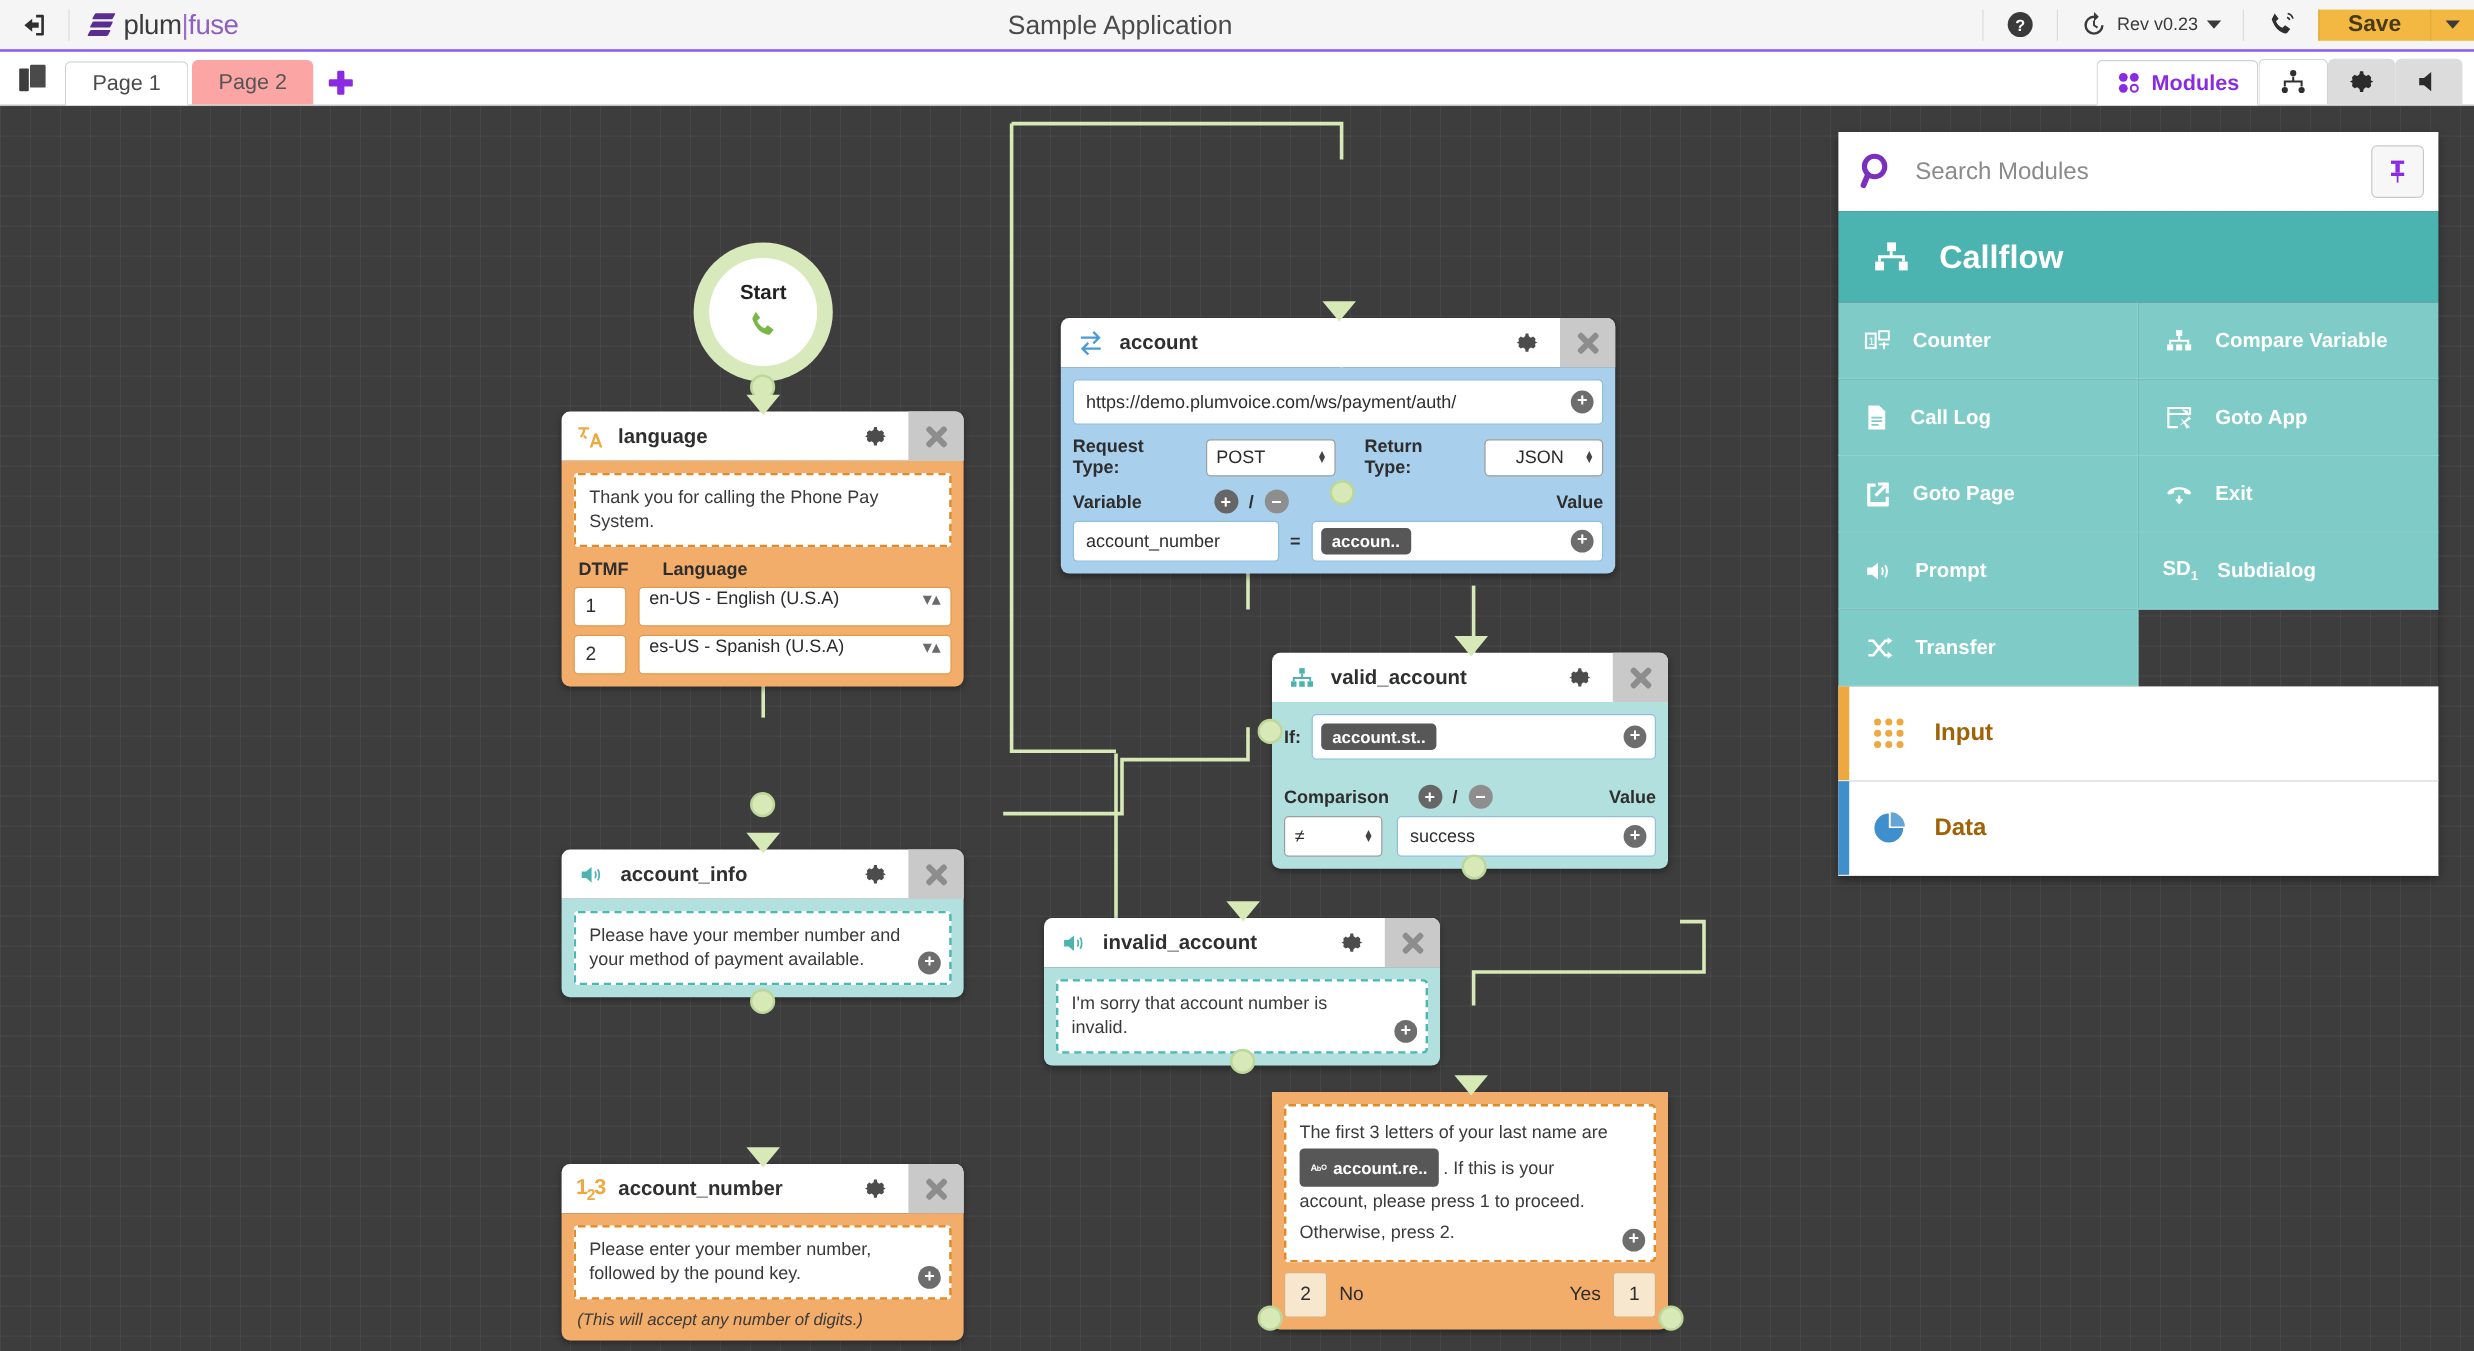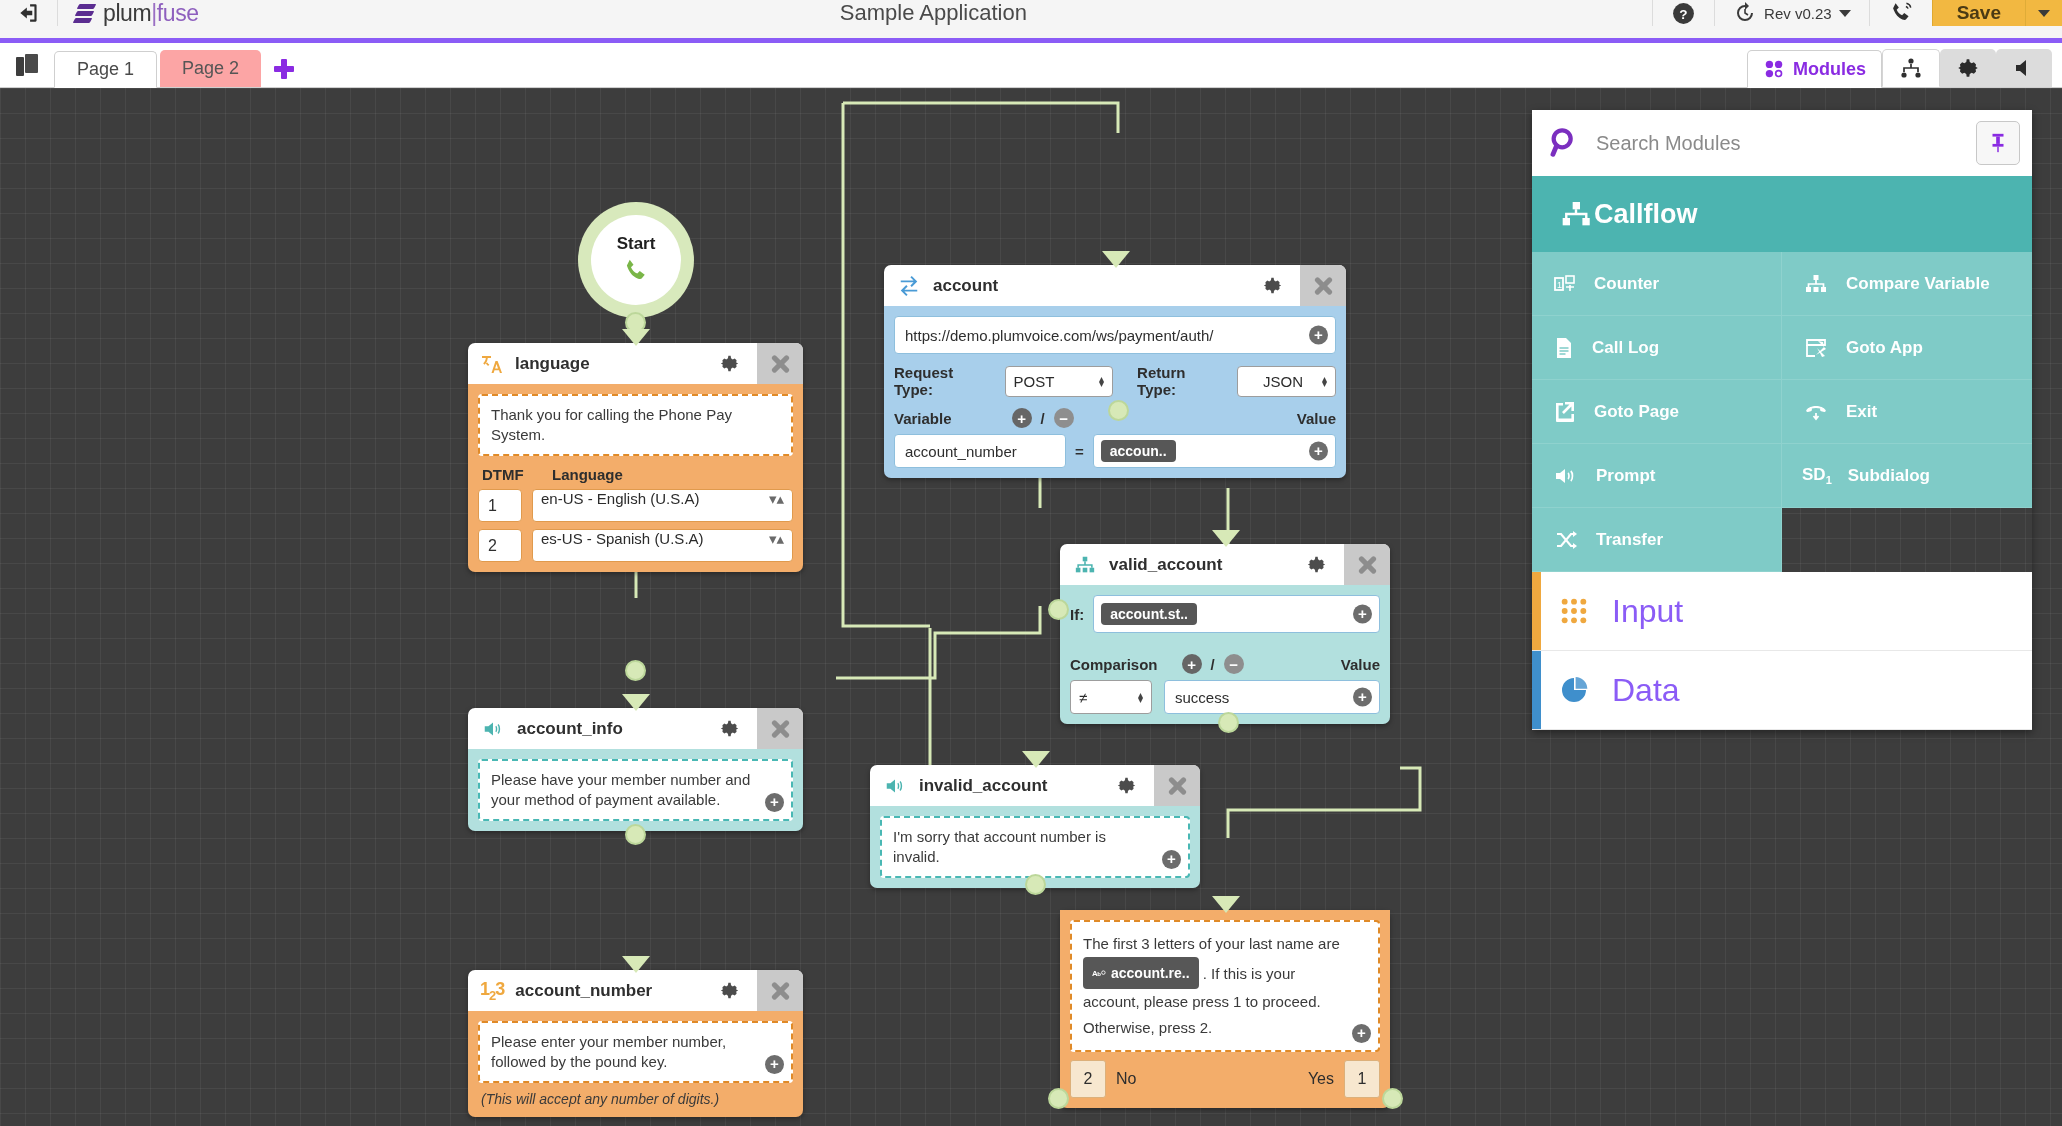--- a/index.html
+++ b/index.html
@@ -1,20 +1,20 @@
 <!DOCTYPE html>
 <html><head>
 <meta charset="utf-8">
 <style>
   * { box-sizing: border-box; margin:0; padding:0; }
   html,body { width:2062px; height:1126px; overflow:hidden; font-family:"Liberation Sans", sans-serif; }
   body { background:#3d3d3d; position:relative; }
 
   
-  .topbar{position:absolute;left:0;top:0;width:2062px;height:43px;background:#f5f5f5;border-bottom:5px solid #8b5cf6;display:flex;align-items:flex-start;z-index:40;}
+  .topbar{position:absolute;left:0;top:0;width:2062px;height:43px;background:#f5f5f5;border-bottom:2px solid #8b5cf6;display:flex;align-items:center;z-index:40;}
   .tb-back{width:58px;display:flex;align-items:center;justify-content:center;border-right:1px solid #dcdcdc;}
   .tb-logo{display:flex;align-items:center;padding:0 16px;gap:7px;}
   .logo-mark{width:22px;height:24px;position:relative;}
   .logo-mark i{position:absolute;left:0;display:block;width:17px;height:5px;background:#5b2d91;transform:skewX(-28deg);border-radius:1px;}
   .logo-mark i:nth-child(1){top:2px;left:4px;}
   .logo-mark i:nth-child(2){top:9px;left:2px;}
   .logo-mark i:nth-child(3){top:16px;left:0px;}
   .logo-text{font-size:23px;letter-spacing:-.4px;}
   .logo-text .p1{color:#3b3b3b;}
   .logo-text .bar{color:#9a6fc4;font-weight:300;}
@@ -101,31 +101,31 @@
   
   .startnode{position:absolute;width:116px;height:116px;border-radius:50%;background:#d8e9bc;display:flex;align-items:center;justify-content:center;}
   .startinner{width:90px;height:90px;border-radius:50%;background:#fff;display:flex;flex-direction:column;align-items:center;justify-content:center;gap:2px;}
   .startinner .t{font-size:17px;font-weight:bold;color:#1f1f1f;}
 
   
   .sidebar{position:absolute;right:30px;top:110px;width:500px;z-index:30;box-shadow:0 3px 8px rgba(0,0,0,.4);}
   .sb-search{height:66px;background:#fff;display:flex;align-items:center;padding:0 12px 0 16px;gap:14px;}
   .sb-search .ph{flex:1;font-size:20px;color:#8a8a8a;}
   .pinbtn{width:44px;height:44px;background:#f7f7f7;border:1px solid #c8c8c8;border-radius:5px;display:flex;align-items:center;justify-content:center;}
-  .grp-head{height:76px;background:#4cb4b0;display:flex;align-items:center;padding-left:26px;}
+  .grp-head{height:76px;background:#4cb4b0;display:flex;align-items:center;gap:22px;padding-left:26px;}
   .grp-head .gt{font-size:27px;font-weight:bold;color:#fff;}
   .grid2{display:grid;grid-template-columns:1fr 1fr;}
   .mitem{height:64px;background:#7fcbc7;border-right:1px solid #8fd2ce;border-bottom:1px solid #8fd2ce;display:flex;align-items:center;gap:16px;padding-left:20px;}
   .mitem:nth-child(even){border-right:none;}
   .mitem .ml{font-size:17px;font-weight:bold;color:#fff;}
   .grpbar{height:79px;background:#fff;display:flex;align-items:center;gap:22px;padding-left:26px;border-bottom:1px solid #e8e8e8;position:relative;}
   .grpbar:before{content:"";position:absolute;left:0;top:0;bottom:0;width:9px;}
   .grpbar.input:before{background:#efa83f;}
   .grpbar.data:before{background:#3f8fcc;}
-  .grpbar .gt2{font-size:32px;font-weight:normal;color:#8b5cf6;}
+  .grpbar .gt2{font-size:20px;font-weight:bold;color:#a16207;}
 </style>
 </head>
 <body>
 
 <div class="topbar">
   <div class="tb-back">
     <svg width="26" height="26" viewBox="0 0 24 24">
       <path d="M13 4h5a1 1 0 011 1v14a1 1 0 01-1 1h-5v-2h4V6h-4z" fill="#2f2f2f"></path>
       <path d="M10 7l-6 5 6 5v-3h5v-4h-5z" fill="#2f2f2f"></path>
     </svg>

